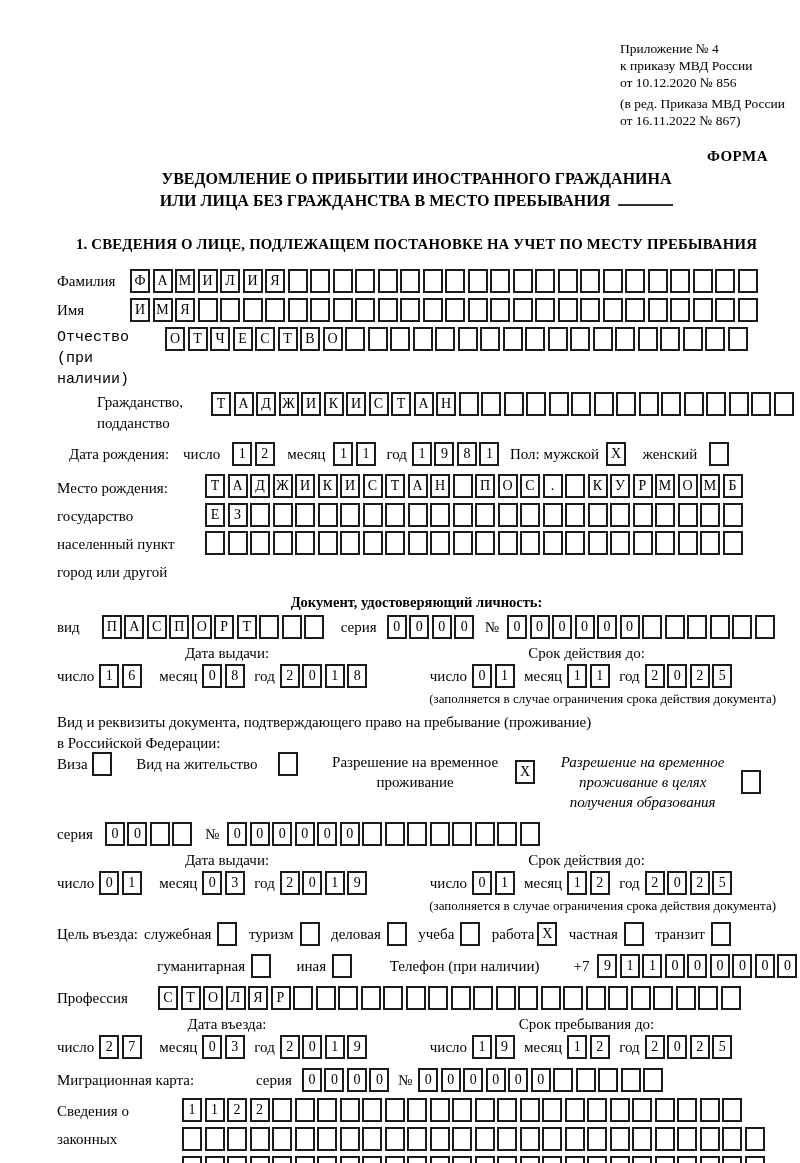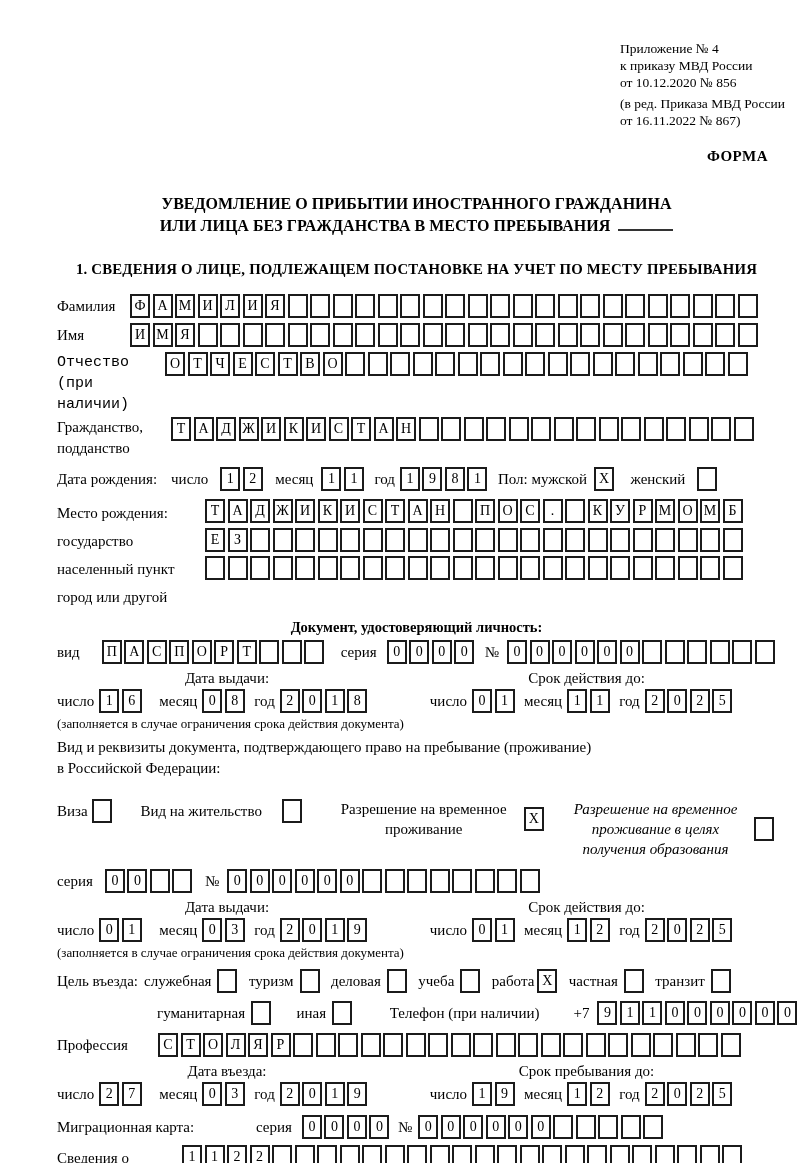--- a/index.html
+++ b/index.html
@@ -1,20 +1,20 @@
 <!DOCTYPE html>
 <html><head>
 <meta charset="utf-8">
 <style>
   * { box-sizing: border-box; }
   html,body { margin:0; padding:0; background:#ffffff; }
   .page {
     width:800px; height:1163px; margin:0 auto; background:#fff; color:#000;
     font-family:"Liberation Serif", "DejaVu Serif", serif;
-    font-size:15px; position:relative; padding:47px 24px 10px 57px; overflow:hidden;
+    font-size:15px; position:relative; padding:22px 24px 10px 57px; overflow:hidden;
   }
   
   .appendix { position:absolute; left:620px; top:40px; font-size:13.5px; line-height:17px; width:180px; }
   .appendix .gap { height:4px; }
   .forma { position:absolute; left:0; top:148px; width:768px; text-align:right; font-weight:bold; font-size:15px; letter-spacing:.5px; }
 
   .title { margin-top:146px; text-align:center; font-weight:bold; font-size:16px; line-height:22px; }
   .title-underline { display:inline-block; width:55px; border-bottom:2px solid #333; margin-left:8px; vertical-align:baseline; height:14px; }
 
   .section-heading { margin-top:24px; font-weight:bold; font-size:14.8px; letter-spacing:.2px;text-align:center; }
@@ -35,24 +35,24 @@
   .doc-heading { text-align:center; font-weight:bold; margin-top:8px; font-size:14.5px; }
 
   .dh-row { display:flex; margin-top:6px; }
   .dh-left { width:340px; text-align:center; }
   .dh-right { flex:1; text-align:center; }
   .dates-row { display:flex; align-items:center; margin-top:2px; }
   .dgroup { display:flex; align-items:center; }
   .dgroup .lbl { margin-right:5px; }
   .dgroup .cells { margin-right:7px; }
   .dgroup .cells:last-child { margin-right:0; }
-  .note { width:100%; text-align:left; font-size:13px; margin-top:3px; }
+  .note { width:100%; text-align:right; font-size:13px; margin-top:3px; }
 
   .plain-line { margin-top:7px; }
-  .opts-row { display:flex; align-items:flex-start; margin-top:22px;justify-content:space-between; }
+  .opts-row { display:flex; align-items:flex-start; margin-top:0; }
   .opt-pair { display:flex; align-items:center; }
   .opt-text-block { text-align:center; line-height:20px; }
   .cbx { margin-left:7px; }
 
   .purpose-row { display:flex; align-items:center; margin-top:8px; flex-wrap:nowrap; }
   .purpose-row .opt-pair { margin-right:9px; }
   .purpose-row .opt-pair .cbx { margin-left:6px; }
 
   .rep-row { display:flex; align-items:flex-start; margin-top:6px; }
   .rep-labels { flex:0 0 125px; line-height:27.5px; }
@@ -178,21 +178,21 @@
         <span class="cell"></span>
         <span class="cell"></span>
         <span class="cell"></span>
         <span class="cell"></span>
         <span class="cell"></span>
         <span class="cell"></span>
       </div>
   </div>
 
   <div class="row top" style="margin-top:2px;">
-    <div class="lblcol" style="flex-basis:114px;">
+    <div class="lblcol" style="flex-basis:114px;margin-left:40px;">
       <div>Гражданство,</div>
       <div>подданство</div>
     </div>
     <div class="cells">
         <span class="cell">Т</span>
         <span class="cell">А</span>
         <span class="cell">Д</span>
         <span class="cell">Ж</span>
         <span class="cell">И</span>
         <span class="cell">К</span>
@@ -212,21 +212,21 @@
         <span class="cell"></span>
         <span class="cell"></span>
         <span class="cell"></span>
         <span class="cell"></span>
         <span class="cell"></span>
         <span class="cell"></span>
         <span class="cell"></span>
       </div>
   </div>
 
-  <div class="row" style="margin-top:8px;">
+  <div class="row" style="margin-top:8px;margin-left:12px;">
     <span class="lbl" style="margin-right:14px;">Дата рождения:</span>
     <span class="lbl" style="margin-right:12px;">число</span>
     <span class="cells" style="margin-right:10px;">
         <span class="cell">1</span>
         <span class="cell">2</span>
       </span>
     <span class="lbl" style="margin-right:8px;">месяц</span>
     <span class="cells" style="margin-right:8px;">
         <span class="cell">1</span>
         <span class="cell">1</span>

